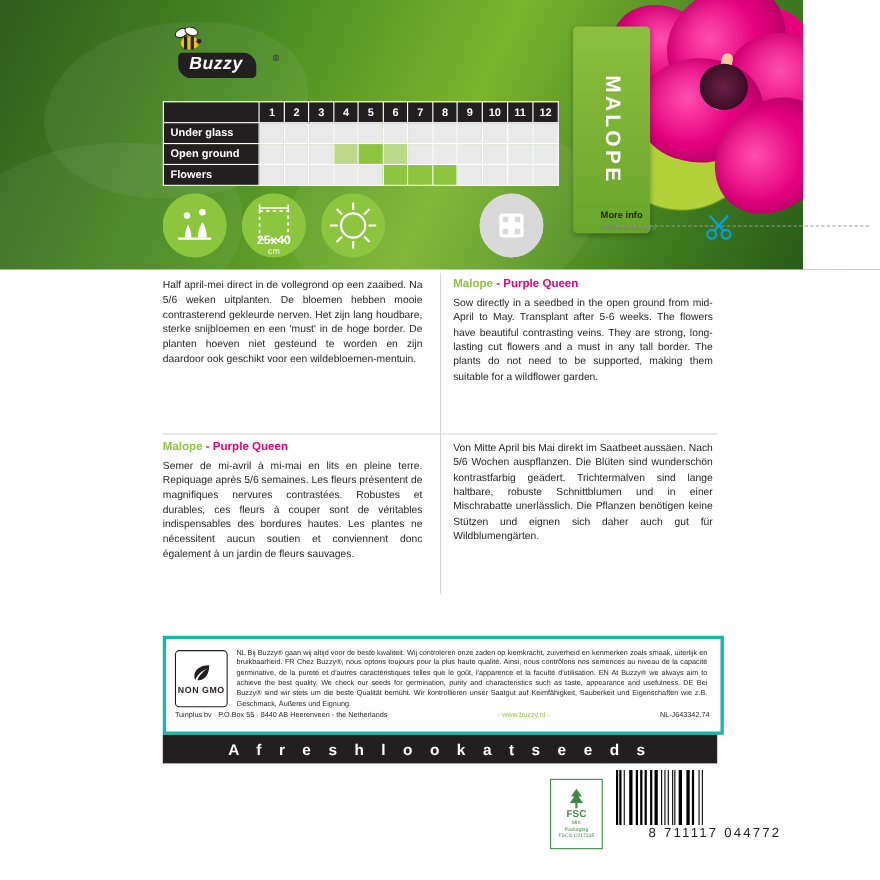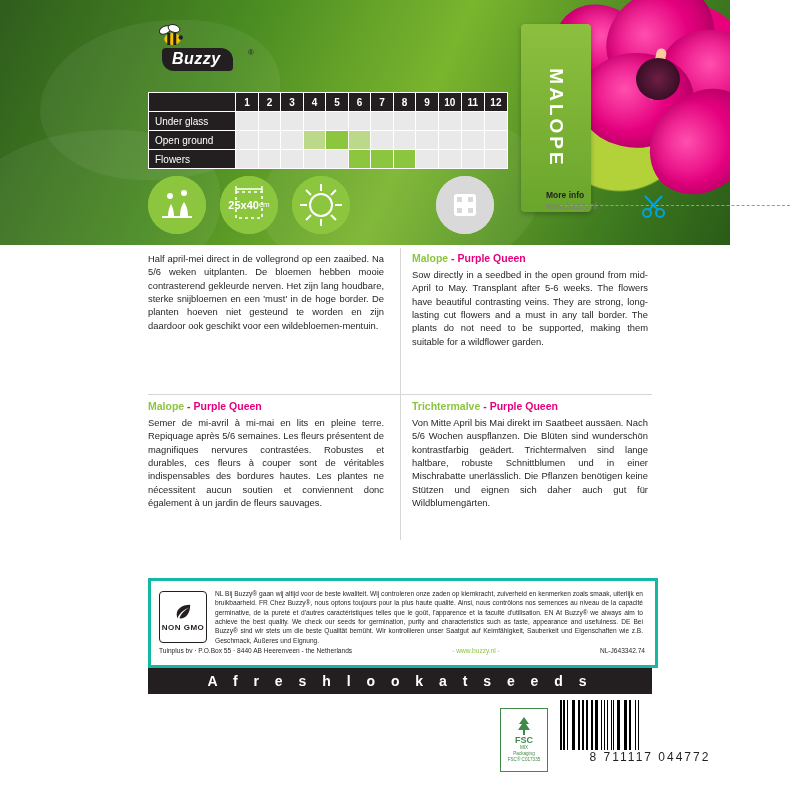--- a/index.html
+++ b/index.html
@@ -88,21 +88,21 @@
     border-collapse:collapse;font-size:10px;
   }
   .table td,.table th{
     border:1px solid #ffffff;
     height:16px;
   }
   .table .hdr{background:#231f20;color:#fff;font-weight:bold;text-align:center;width:21px;}
   .table .hdr.blank{background:#231f20;}
   .table .rowlabel{
     background:#231f20;color:#fff;text-align:left;padding-left:6px;width:84px;
-    font-weight:normal;font-size:10px;
+    font-weight:bold;font-size:10px;
   }
   .table .cell{background:#e9e9e9;width:21px;}
   .table .cell.on-light{background:#bcd98a;}
   .table .cell.on{background:#8cc63f;}
 
   
   .icons{position:absolute;left:148px;top:176px;width:400px;height:62px;}
   .ico{position:absolute;top:0;width:58px;height:58px;border-radius:50%;background:#8cc63f;}
   .ico.grey{background:#d9d9d9;}
   .ico svg{position:absolute;left:0;top:0;}
@@ -269,21 +269,21 @@
         <circle cx="22" cy="20" r="3" fill="#fff"></circle>
         <circle cx="36" cy="17" r="3" fill="#fff"></circle>
       </svg>
     </div>
     <div class="ico" style="left:72px">
       <svg viewBox="0 0 58 58" width="58" height="58">
         <circle cx="29" cy="29" r="29" fill="#8cc63f"></circle>
         <rect x="16" y="16" width="26" height="26" fill="none" stroke="#fff" stroke-width="1.6" stroke-dasharray="3 3"></rect>
         <path d="M16 13h26M16 10v6M42 10v6" stroke="#fff" stroke-width="1.4" fill="none"></path>
       </svg>
-      <div class="txt" style="flex-direction:row;">
+      <div class="txt" style="flex-direction:column;justify-content:flex-end;">
         <span style="font-size:11px">25x40</span>
         <small>cm</small>
       </div>
     </div>
     <div class="ico" style="left:144px">
       <svg viewBox="0 0 58 58" width="58" height="58">
         <circle cx="29" cy="29" r="29" fill="#8cc63f"></circle>
         <circle cx="29" cy="29" r="11" fill="none" stroke="#fff" stroke-width="2"></circle>
         <g stroke="#fff" stroke-width="2">
           <path d="M29 8v7M29 43v7M8 29h7M43 29h7M14 14l5 5M39 39l5 5M44 14l-5 5M19 39l-5 5"></path>
@@ -335,24 +335,20 @@
 
     <div class="blk b3">
       <h3>
         <span>Malope</span>
         <span class="var">- Purple Queen</span>
       </h3>
       <p>Semer de mi-avril à mi-mai en lits en pleine terre. Repiquage après 5/6 semaines. Les fleurs présentent de magnifiques nervures contrastées. Robustes et durables, ces fleurs à couper sont de véritables indispensables des bordures hautes. Les plantes ne nécessitent aucun soutien et conviennent donc également à un jardin de fleurs sauvages.</p>
     </div>
 
     <div class="blk b4">
-      <h3>
-        <span>Trichtermalve</span>
-        <span class="var">- Purple Queen</span>
-      </h3>
       <p>Von Mitte April bis Mai direkt im Saatbeet aussäen. Nach 5/6 Wochen auspflanzen. Die Blüten sind wunderschön kontrastfarbig geädert. Trichtermalven sind lange haltbare, robuste Schnittblumen und in einer Mischrabatte unerlässlich. Die Pflanzen benötigen keine Stützen und eignen sich daher auch gut für Wildblumengärten.</p>
     </div>
   </div>
 
   <div class="legalbox">
     <div class="nongmo">
       <svg class="leafico" viewBox="0 0 20 20">
         <path d="M18 2C8 2 3 7 3 13c0 2 1 4 1 4S6 9 17 5c0 0-8 4-11 12 6 1 12-4 12-15z" fill="#231f20"></path>
       </svg>
       <span>NON GMO</span>

